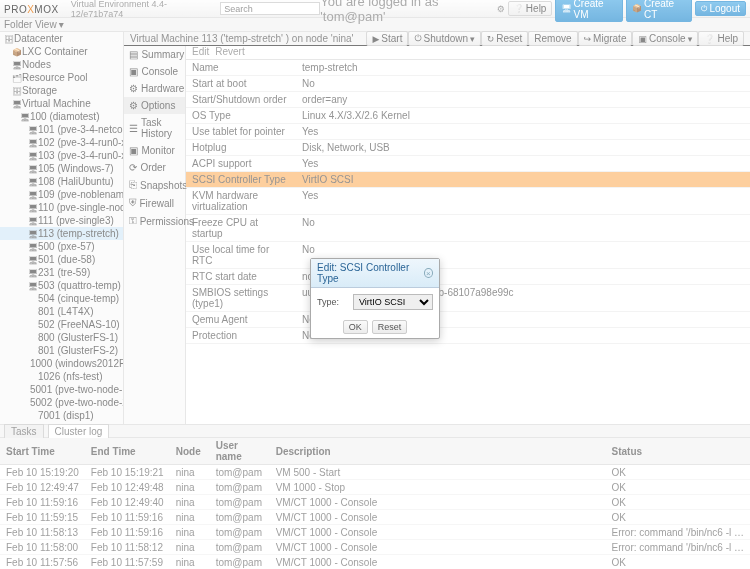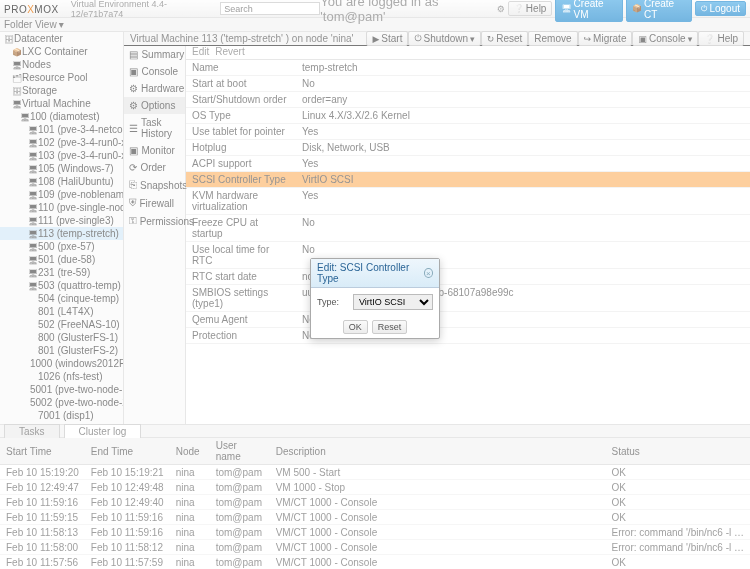--- a/index.html
+++ b/index.html
@@ -28,25 +28,25 @@
 .sidetabs .t{padding:3px 5px;font-size:9px;color:#555;display:flex;align-items:center;gap:3px;cursor:pointer}
 .sidetabs .t.sel{background:#e8e8e8}
 .panel{flex:1;display:flex;flex-direction:column}
 .panel-tb{height:14px;border-bottom:1px solid #ddd;display:flex;gap:6px;padding:0 6px;font-size:9px;color:#888}
 .grid{flex:1}
 .grid .row{display:flex;border-bottom:1px solid #eee;font-size:9px}
 .grid .row.sel{background:#fdba74}
 .grid .k{width:110px;padding:2px 6px;color:#666}
 .grid .v{flex:1;padding:2px 6px;color:#666}
 .log-tabs{position:absolute;left:0;right:0;bottom:131px;height:14px;border-top:1px solid #ddd;border-bottom:1px solid #ddd;background:#f4f4f4;display:flex;align-items:center;padding:0 4px;gap:4px;font-size:9px}
-.log-tabs .lt{padding:1px 14px;border:1px solid #ccc;background:#fff;cursor:pointer;color:#777}
+.log-tabs .lt{padding:1px 6px;border:1px solid #ccc;background:#fff;cursor:pointer;color:#777}
 .log-tabs .lt.active{background:#eee}
 .log{position:absolute;left:0;right:0;bottom:0;height:131px;overflow:hidden;background:#fff}
 .log table{width:100%;border-collapse:collapse;font-size:9px}
-.log th{text-align:left;padding:2px 6px;background:#f4f4f4;border-bottom:1px solid #ddd;color:#666;font-weight:normal}
+.log th{text-align:left;padding:2px 6px;background:#f4f4f4;border-bottom:1px solid #ddd;color:#666;font-weight:bold}
 .log td{padding:1.5px 6px;border-bottom:1px solid #f2f2f2;color:#777;white-space:nowrap;overflow:hidden}
 .modal-mask{position:absolute;inset:0;background:rgba(255,255,255,.3)}
 .modal{position:absolute;left:310px;top:258px;width:130px;background:#fff;border:1px solid #aaa;border-radius:2px;box-shadow:0 2px 8px rgba(0,0,0,.2)}
 .modal-h{background:linear-gradient(#eef6fc,#d9ecf8);border-bottom:1px solid #bcd;padding:3px 6px;font-size:9px;color:#2a6496;display:flex;align-items:center}
 .modal-h .cls{margin-left:auto;width:10px;height:10px;border:1px solid #8ab;border-radius:50%;display:flex;align-items:center;justify-content:center;font-size:8px;color:#8ab;cursor:pointer}
 .modal-b{padding:6px;display:flex;align-items:center;gap:6px}
 .modal-b label{font-size:9px;color:#555;width:30px}
 .modal-b select{flex:1;font-size:9px;border:1px solid #bbb;padding:1px}
 .modal-f{padding:4px;display:flex;justify-content:center;gap:4px}
 .hdr-r .mini{font-size:8px}

